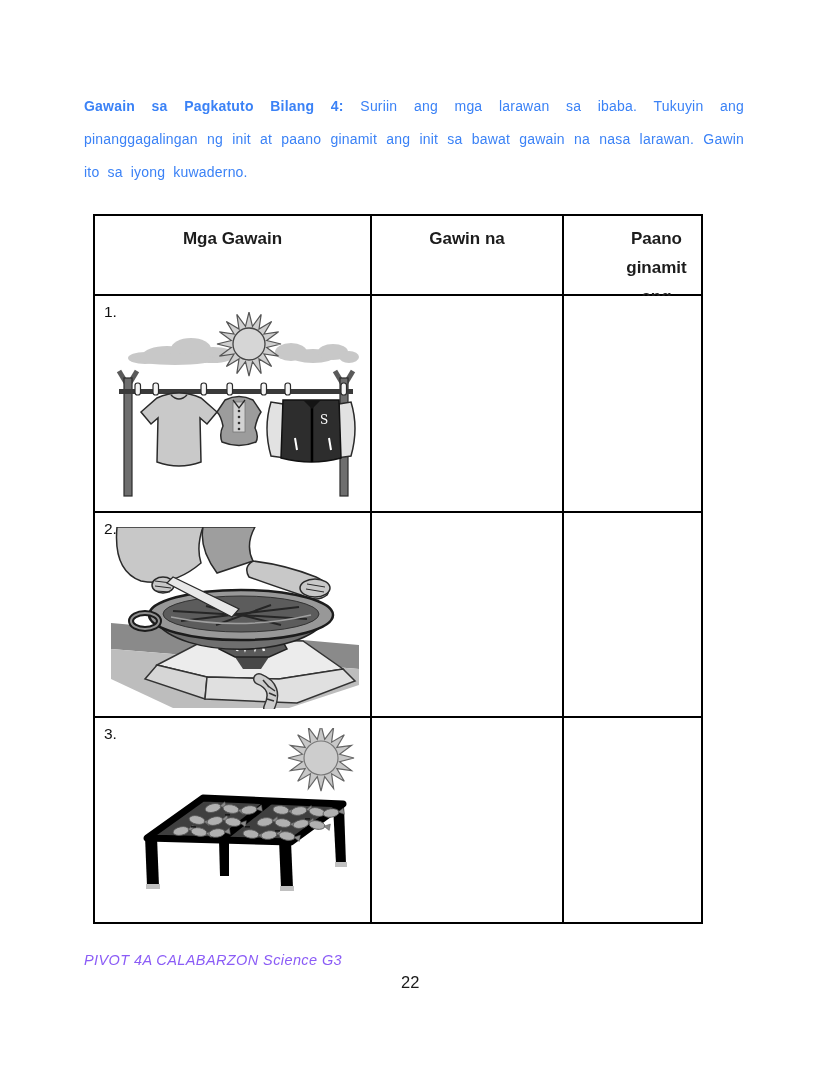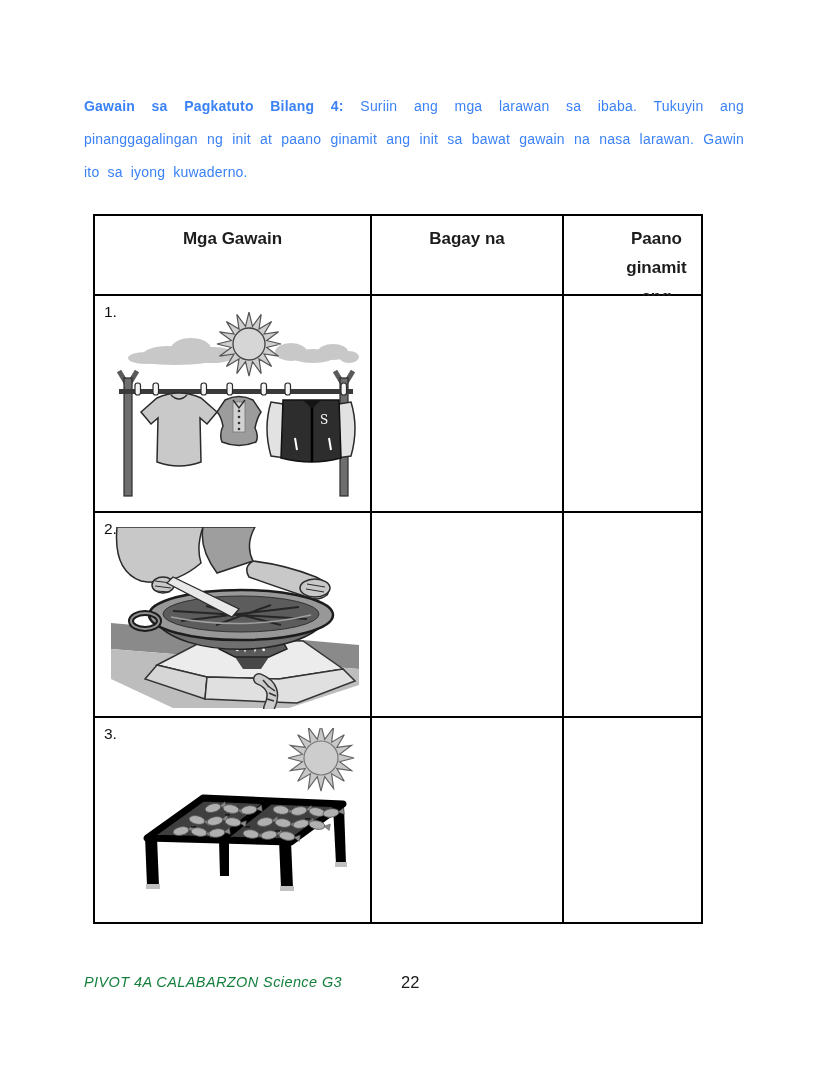--- a/index.html
+++ b/index.html
@@ -25,38 +25,38 @@
   .cell.lastcol { border-right:none;padding-left:48px; }
   .cell.lastrow { border-bottom:none; }
   .hcell { display:flex; flex-direction:column; align-items:center; padding-top:8px;
            font-weight:700; font-size:17px; line-height:29px; text-align:center; }
   .rownum { position:absolute; top:7px; left:9px; font-size:15.5px; color:#111; }
   svg.illu { position:absolute; }
   #illu1 { left:16px; top:16px; }
   #illu2 { left:16px; top:14px; }
   #illu3 { left:30px; top:10px; }
   .footer-left {
-    position:absolute; left:84px; top:974px;
-    font-style:italic; font-size:14.5px; letter-spacing:0.4px; color:#15803d;
+    position:absolute; left:84px; top:952px;
+    font-style:italic; font-size:14.5px; letter-spacing:0.4px; color:#8b5cf6;
   }
   .page-num { position:absolute; left:401px; top:973px; font-size:16.5px; color:#1a1a1a; }
 </style>
 </head>
 <body>
 
 <p class="heading"><b>Gawain sa Pagkatuto Bilang 4:</b><span> Suriin ang mga larawan sa ibaba. Tukuyin ang pinanggagalingan ng init at paano ginamit ang init sa bawat gawain na nasa larawan. Gawin ito sa iyong kuwaderno.</span></p>
 
 <div class="wtable">
 
   <div class="cell hcell">
     <div>Mga Gawain</div>
     <div></div>
   </div>
   <div class="cell hcell">
-    <div>Bagay na</div>
+    <div>Gawin na</div>
   </div>
   <div class="cell hcell lastcol">
     <div>Paano ginamit</div>
     <div>ang ibaba?</div>
   </div>
 
   <div class="cell">
     <span class="rownum">1.</span>
     <svg id="illu1" class="illu" width="248" height="190" viewBox="0 0 248 190">
 

